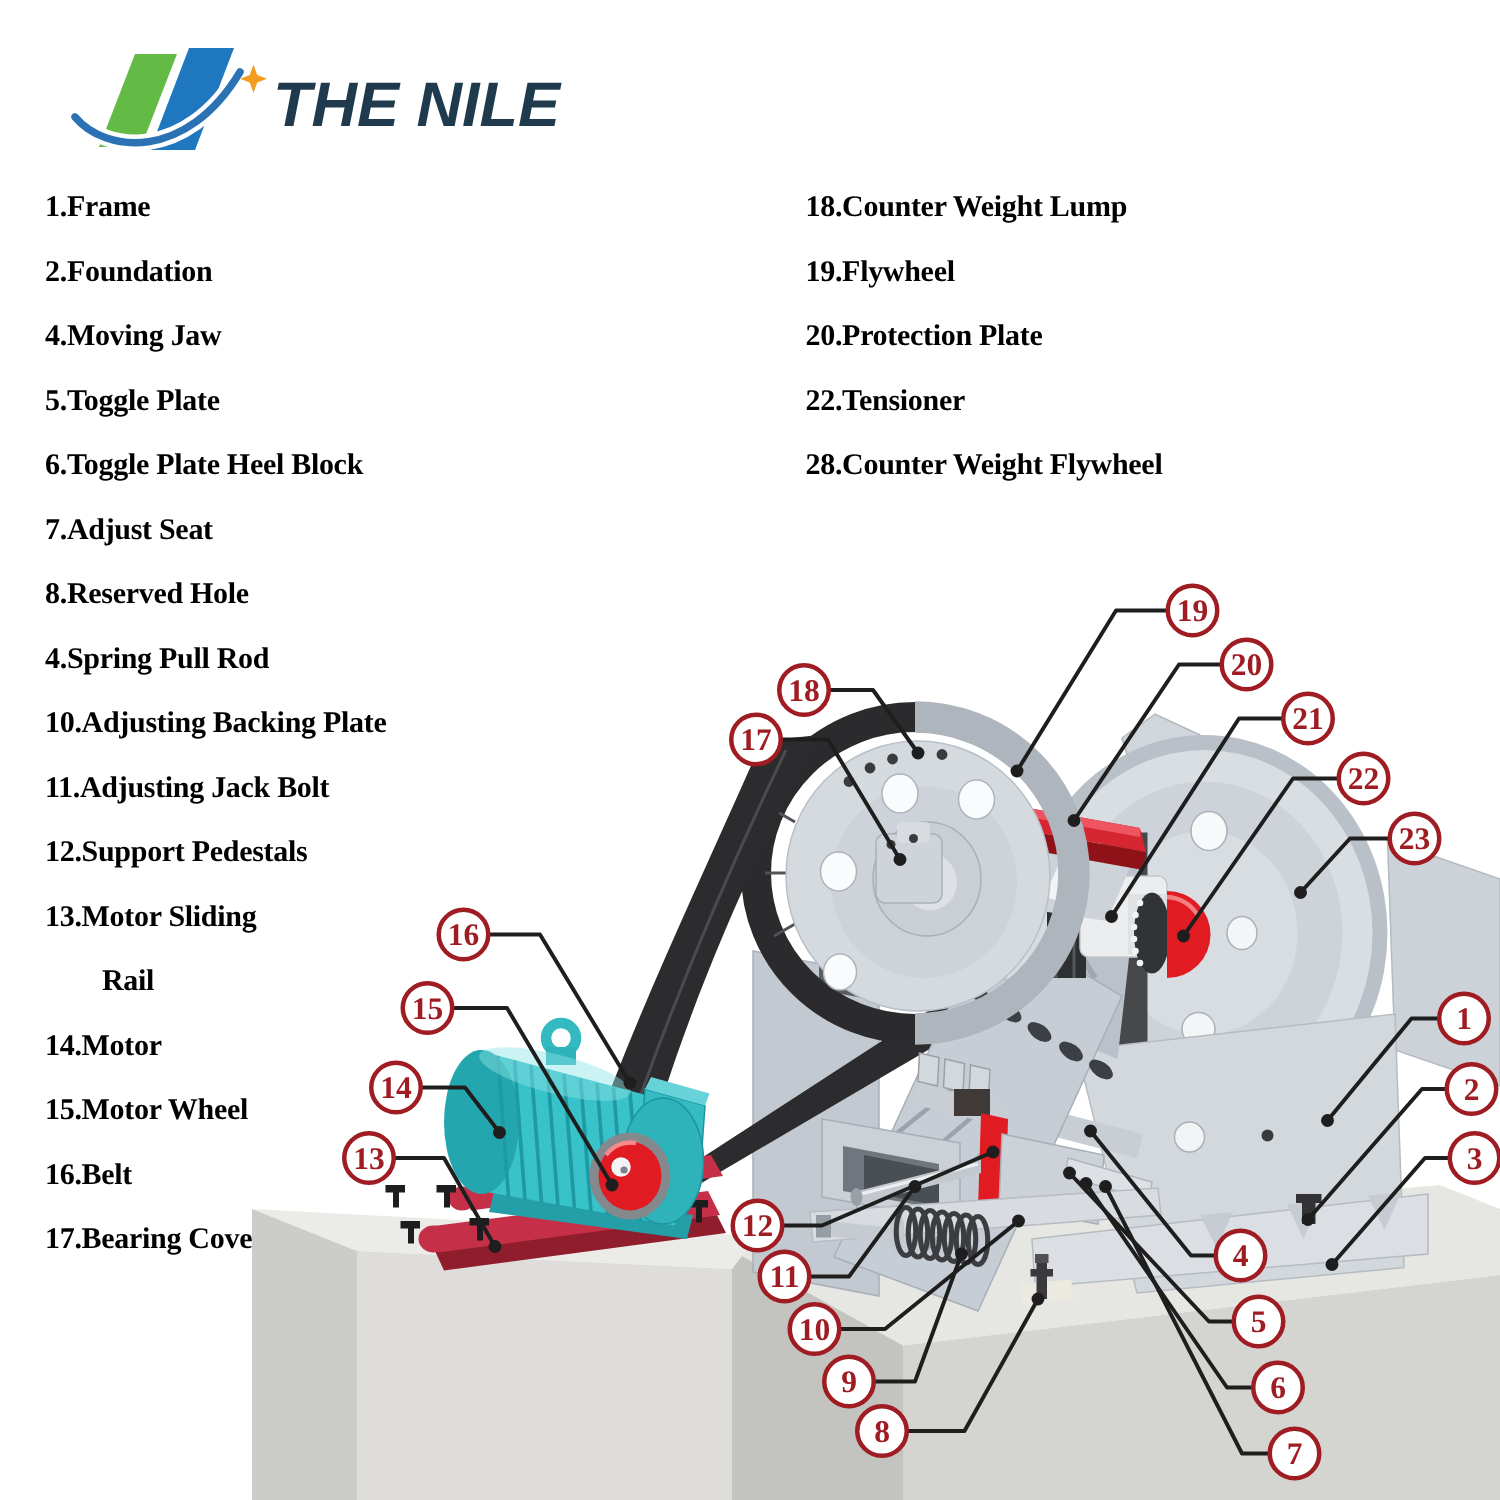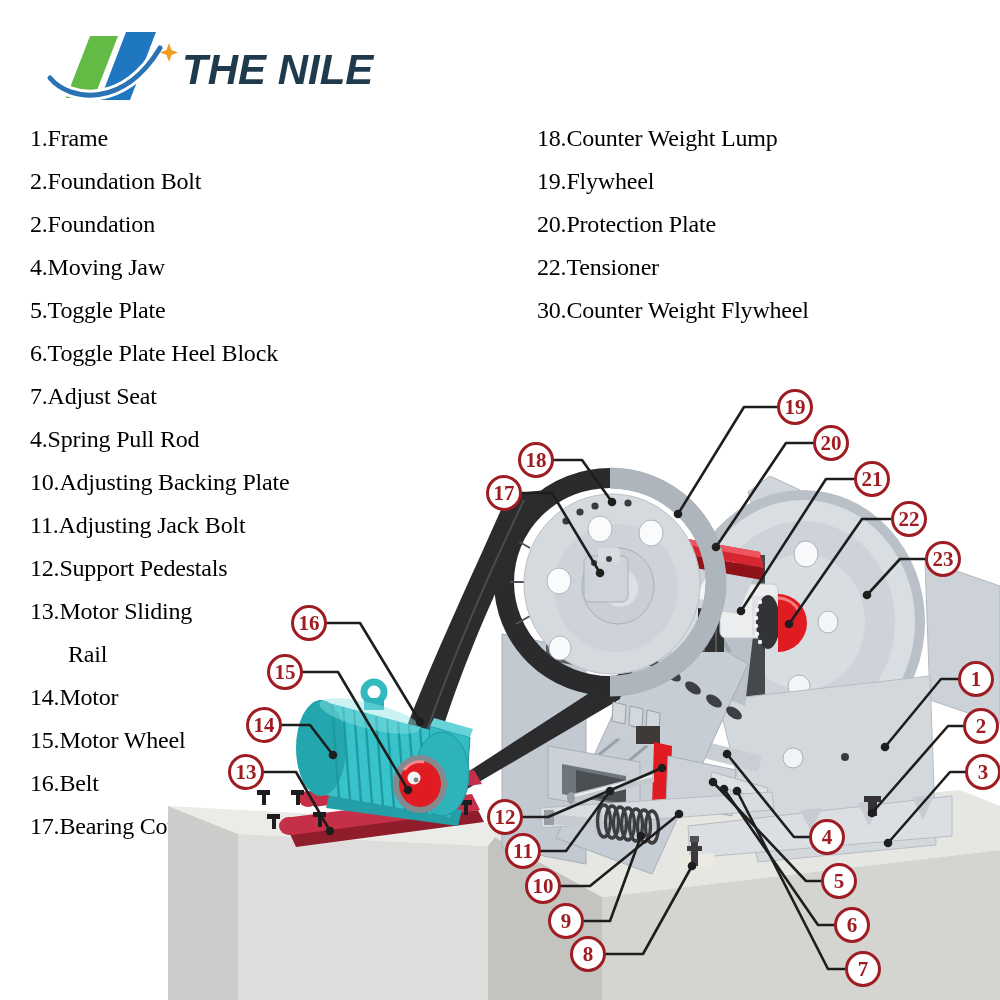--- a/index.html
+++ b/index.html
@@ -6,21 +6,21 @@
     --callout:#9e1c22; --leader-line:#1e1e1e; --list-text:#000000;
     --logo-text:#1f3a4d; --logo-green:#63bb46; --logo-blue:#1f78bf;
     --logo-swoosh:#2b72b4; --logo-star:#f39c1f;
     --machine-red:#e11b22; --rail-red:#c53048; --machine-teal:#38c2c9;
     --belt-dark:#2c2c2e;
   }
   *{margin:0;padding:0;box-sizing:border-box}
   html,body{width:1000px;height:1000px;background:#ffffff;overflow:hidden}
   body{position:relative;font-family:"Liberation Serif",serif}
   .logo-wrap{position:absolute;left:36px;top:14px;width:400px;height:100px}
-  .parts-col{position:absolute;color:var(--list-text);font-weight:normal;font-size:24px;letter-spacing:-0.2px}
+  .parts-col{position:absolute;color:var(--list-text);font-weight:bold;font-size:20px;letter-spacing:-0.2px}
   .parts-col .part-item div{line-height:43px;white-space:nowrap}
   .parts-col .wrap-line{padding-left:38px}
   #parts-left{left:30px;top:117px;width:360px}
   #parts-right{left:537px;top:117px;width:420px}
   #diagram{position:absolute;left:0;top:0;width:1000px;height:1000px}
   .leader{stroke:var(--leader-line);stroke-width:2.6;fill:none;stroke-linejoin:round;stroke-linecap:round}
   .dot{fill:var(--leader-line)}
   .co-ring{fill:#ffffff;stroke:var(--callout);stroke-width:3}
   .co-num{fill:var(--callout);font-family:"Liberation Serif",serif;font-weight:bold;font-size:21px;text-anchor:middle}
   .red-part{fill:var(--machine-red)}
@@ -41,36 +41,36 @@
     <path d="M133,29 L135.5,36 L142,38.5 L135.5,41 L133,48 L130.5,41 L124,38.5 L130.5,36 Z" fill="var(--logo-star)"></path>
     <text class="brand-text" x="146" y="70">THE NILE</text>
   </svg>
 </div>
 
 <div id="parts-left" class="parts-col">
     <div class="part-item">
       <div>1.Frame</div>
     </div>
     <div class="part-item">
-      <div>2.Foundation Bolt</div>
-    </div>
-    <div class="part-item">
       <div>2.Foundation</div>
     </div>
     <div class="part-item">
       <div>4.Moving Jaw</div>
     </div>
     <div class="part-item">
       <div>5.Toggle Plate</div>
     </div>
     <div class="part-item">
       <div>6.Toggle Plate Heel Block</div>
     </div>
     <div class="part-item">
       <div>7.Adjust Seat</div>
+    </div>
+    <div class="part-item">
+      <div>8.Reserved Hole</div>
     </div>
     <div class="part-item">
       <div>4.Spring Pull Rod</div>
     </div>
     <div class="part-item">
       <div>10.Adjusting Backing Plate</div>
     </div>
     <div class="part-item">
       <div>11.Adjusting Jack Bolt</div>
     </div>
@@ -101,21 +101,21 @@
     <div class="part-item">
       <div>19.Flywheel</div>
     </div>
     <div class="part-item">
       <div>20.Protection Plate</div>
     </div>
     <div class="part-item">
       <div>22.Tensioner</div>
     </div>
     <div class="part-item">
-      <div>30.Counter Weight Flywheel</div>
+      <div>28.Counter Weight Flywheel</div>
     </div>
   </div>
 
 <svg id="diagram" viewBox="0 0 1000 1000">
 
   <g>
     <polygon points="487,833 960,790 1000,806 1000,850 602,897" fill="#e6e6e3"></polygon>
     <polygon points="602,897 1000,850 1000,1000 602,1000" fill="#d4d4d1"></polygon>
     <polygon points="487,833 602,897 602,1000 487,1000" fill="#c3c3c0"></polygon>
     <polygon points="168,806 505,824 488,846 238,834" fill="#ebebe8"></polygon>

